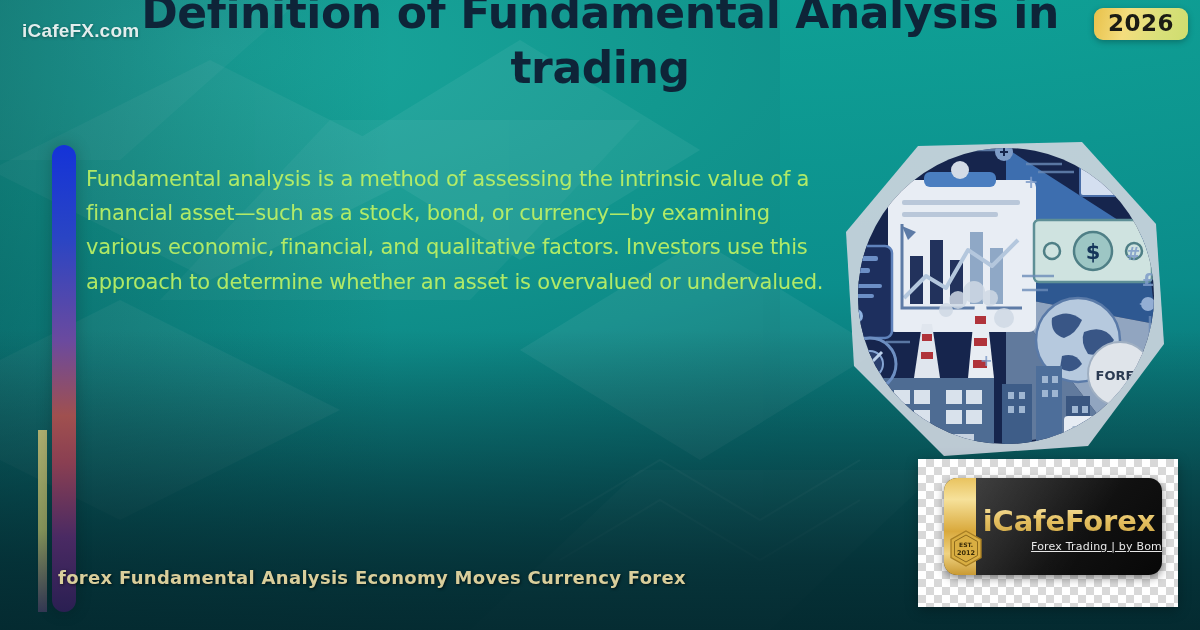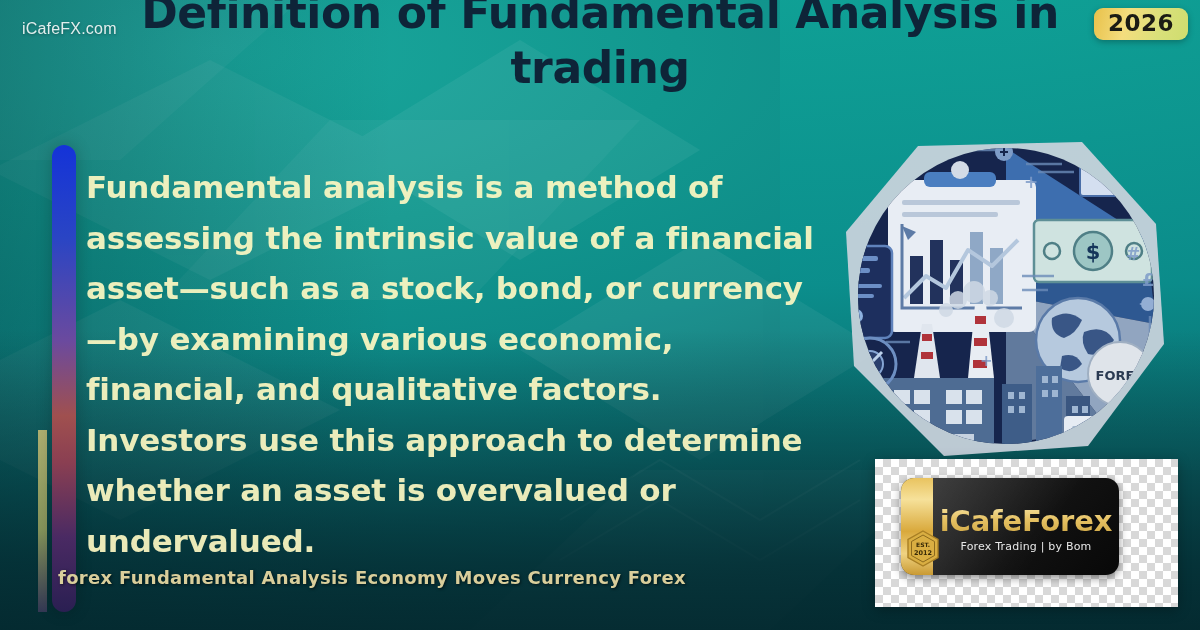--- a/index.html
+++ b/index.html
@@ -31,21 +31,21 @@
     background:linear-gradient(180deg, rgba(4,40,45,0) 0%, rgba(5,45,50,.38) 40%, rgba(4,42,48,.80) 78%, rgba(4,40,46,.92) 100%);
   }
   .left-fade{
     position:absolute; left:0; top:0; width:560px; height:630px;
     background:linear-gradient(90deg, rgba(3,44,50,.30) 0%, rgba(3,44,50,0) 70%);
   }
 
   
   .watermark{
     position:absolute; left:22px; top:20px; z-index:30;
-    font-size:16px; font-weight:400; letter-spacing:.2px;
+    font-size:19px; font-weight:700; letter-spacing:.2px;
     color:rgba(255,255,255,.88);
     text-shadow:0 1px 3px rgba(0,0,0,.35);
   }
 
   
   .year-badge{
     position:absolute; right:12px; top:8px; z-index:32;
     padding:3px 14px 4px; border-radius:9px;
     background:linear-gradient(105deg,#e8c14a 0%,#f4dd7e 35%,#d9e07a 70%,#cfdd6e 100%);
     color:#1b1b14; font-size:23px; font-weight:700; letter-spacing:.5px;
@@ -60,22 +60,22 @@
     text-align:center; padding:0 90px;
     color:#0e2438;
     font-size:44px; font-weight:800; line-height:1.24;
     letter-spacing:-.4px;
     font-family:"DejaVu Sans", sans-serif;
   }
 
   
   .body-copy{
     position:absolute; left:86px; top:162px; width:740px; z-index:11;
-    color:#fef9c3; opacity:.92;
-    font-size:31px; line-height:1.63; font-weight:700;
+    color:#bef264; opacity:.92;
+    font-size:21px; line-height:1.63; font-weight:400;
     font-family:"DejaVu Sans", sans-serif;
     letter-spacing:-.2px;
   }
 
   
   .accent-bar{
     position:absolute; left:52px; top:145px; width:24px; height:467px; z-index:14;
     border-radius:14px;
     background:linear-gradient(180deg,#1433d8 0%,#2a45c4 20%,#6b4a9e 42%,#a0504f 58%,#8a3f52 68%,#4a2a63 84%,#2a1f52 100%);
     box-shadow:0 0 16px rgba(0,0,0,.22);
@@ -105,21 +105,21 @@
   .overlay-tags{
     position:absolute; left:58px; bottom:42px; z-index:26;
     color:#d9ce9b; font-size:18px; font-weight:600; letter-spacing:.3px;
     text-shadow:1px 1px 3px rgba(0,0,0,.62);
     font-family:"DejaVu Sans", sans-serif;
     text-align:center;
   }
 
   
   .logo-panel{
-    position:absolute; right:22px; bottom:23px; width:303px; height:148px; z-index:28;
+    position:absolute; right:22px; bottom:23px; width:260px; height:148px; z-index:28;
     background-color:#ffffff;
     background-image:
       linear-gradient(45deg,#d8d8d8 25%, transparent 25%, transparent 75%, #d8d8d8 75%),
       linear-gradient(45deg,#d8d8d8 25%, transparent 25%, transparent 75%, #d8d8d8 75%);
     background-size:16px 16px;
     background-position:0 0, 8px 8px;
     box-shadow:0 3px 12px rgba(0,0,0,.28);
   }
   .logo-card{
     position:absolute; left:26px; top:19px; width:218px; height:97px;
@@ -136,23 +136,24 @@
     background:linear-gradient(120deg, rgba(255,255,255,.10) 0%, rgba(255,255,255,.03) 40%, rgba(255,255,255,0) 62%);
   }
   .logo-brand{
     position:absolute; left:32px; right:0; top:26px; text-align:center;
     font-size:29px; font-weight:700; letter-spacing:-.2px;
     background:linear-gradient(180deg,#f7e6a8 0%,#e6c264 45%,#caa23f 100%);
     -webkit-background-clip:text; background-clip:text; color:transparent;
     font-family:"DejaVu Sans", sans-serif;
   }
   .logo-sub{
-    position:absolute; left:32px; right:0; top:62px; text-align:center;
+    position:absolute; left:32px; right:0; top:62px; text-align:right;
     font-size:11px; font-weight:400; color:#e7e7e7; letter-spacing:.2px;
     font-family:"DejaVu Sans", sans-serif;
+    text-decoration:underline;
   }
   .hex-badge{
     position:absolute; left:5px; bottom:8px; width:34px; height:37px; z-index:3;text-align:right;
   }
   .hex-badge svg{ width:100%; height:100%; display:block; }
 </style>
 </head>
 <body>
 
 <div class="stage">

